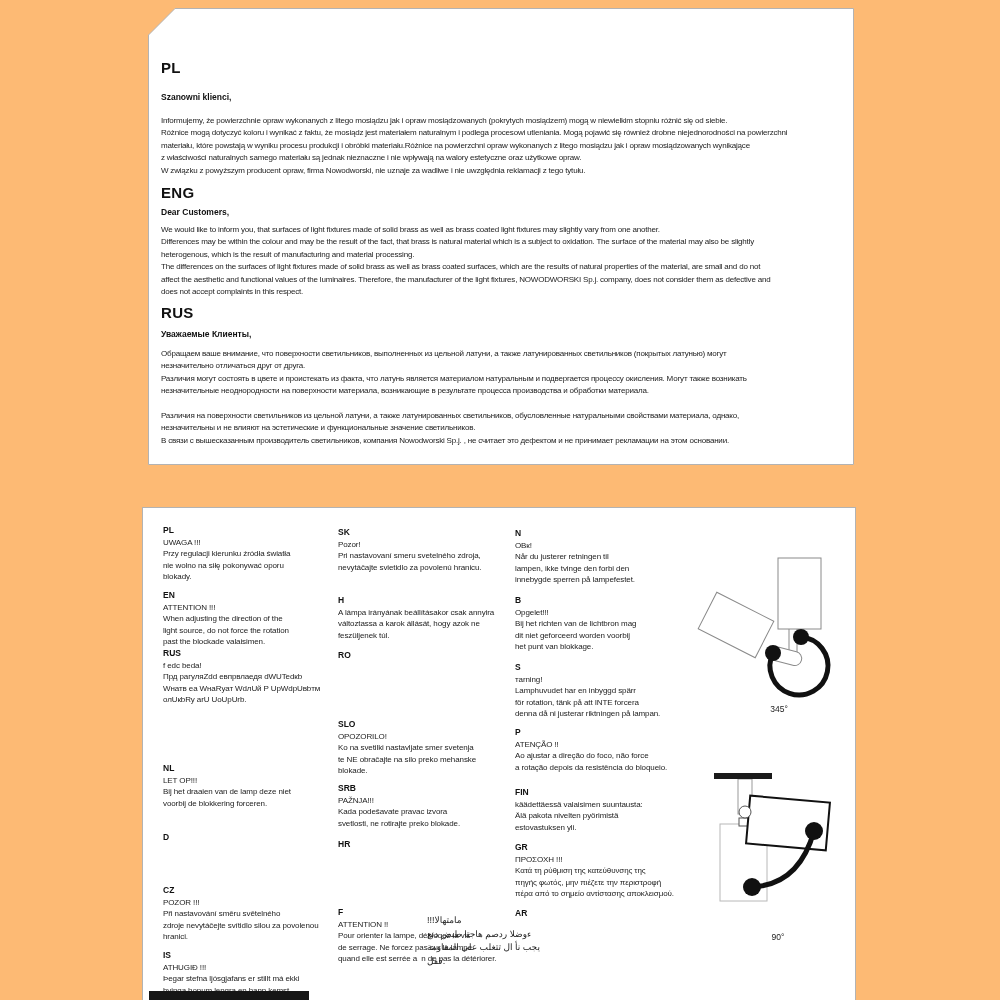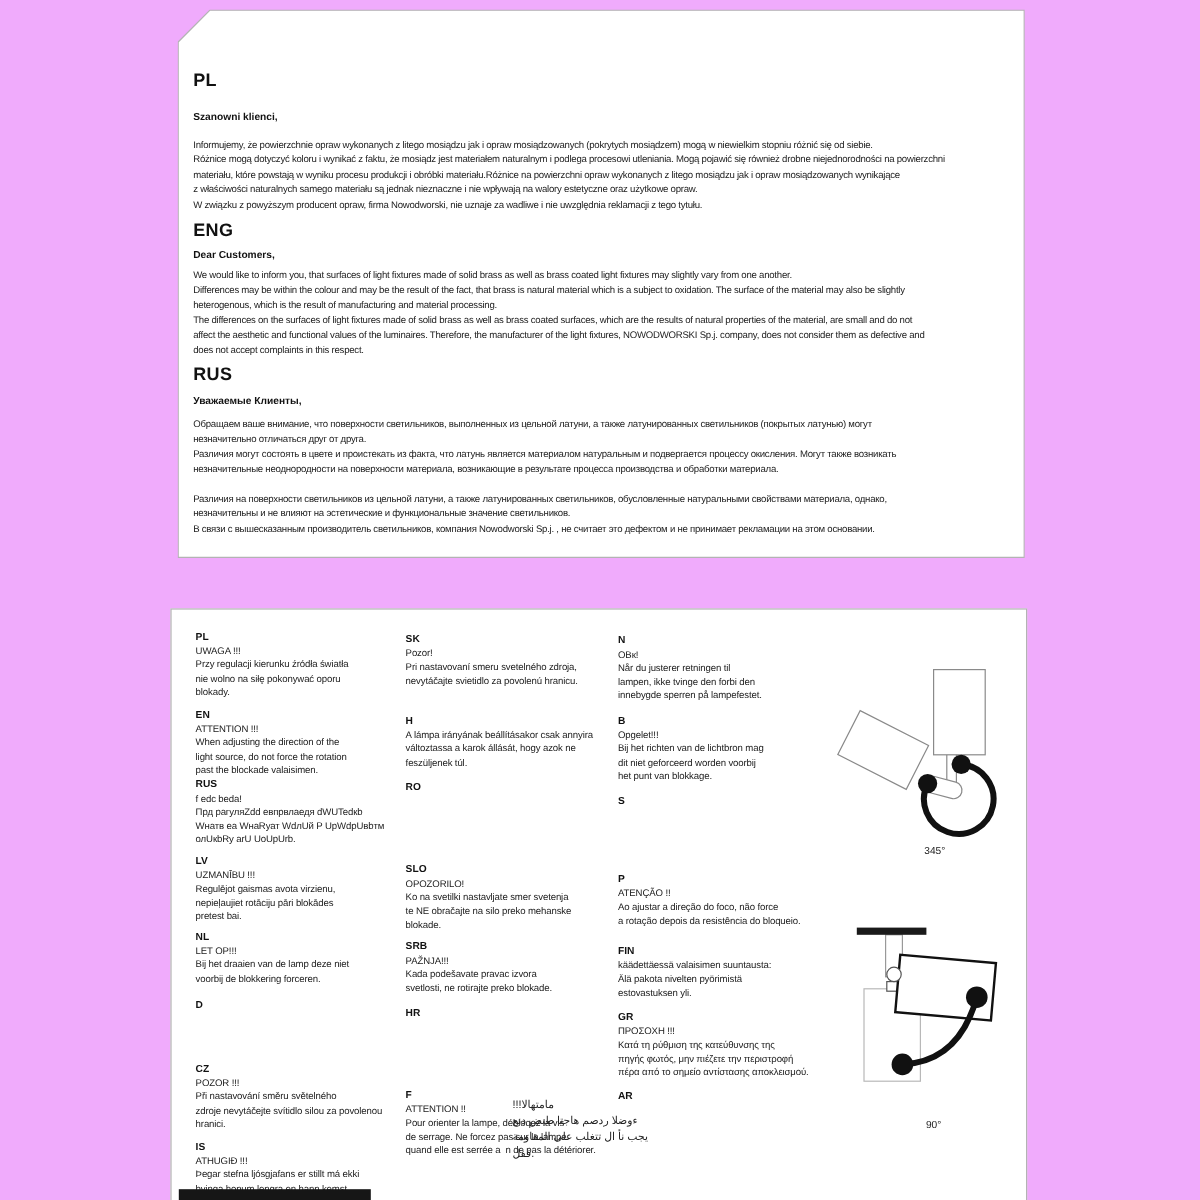--- a/index.html
+++ b/index.html
@@ -1,18 +1,18 @@
 <!DOCTYPE html>
 <html><head>
 <meta charset="utf-8">
 <style>
   html,body { margin:0; padding:0; background:#fff; }
   .canvas {
     position:relative; width:1000px; height:1000px; overflow:hidden;
-    background:#f0abfc; font-family:"Liberation Sans", sans-serif; color:#1c1c1c;
+    background:#fdba74; font-family:"Liberation Sans", sans-serif; color:#1c1c1c;
   }
   .page { position:absolute; background:#fff; }
   #page1 { left:148px; top:8px; width:706px; height:457px; background:transparent; }
   #page1 svg.outline { position:absolute; left:0; top:0; }
   #page2 { left:142px; top:507px; width:714px; height:494px; border:1px solid #b3b3b3; box-sizing:border-box; }
 
   
   .p1code { position:absolute; left:13px; font-size:15px; font-weight:bold; letter-spacing:.3px; color:#111; }
   .p1greet { position:absolute; left:13px; font-size:8.5px; font-weight:bold; color:#111;text-align:center; }
   .p1body { position:absolute; left:13px; font-size:8px; line-height:12.4px; letter-spacing:-.2px;
@@ -82,28 +82,21 @@
 light source, do not force the rotation
 past the blockade valaisimen.</div>
     </div>
     <div class="wsec" style="left:20px;top:140px">
       <div class="wcode">RUS</div>
       <div class="wbody">f edc beda!
 Прд рагуляZdd евпрвлаедя dWUTedкb
 Wнатв еа WнаRуат WdлUй P UpWdpUвbтм
 олUкbRy аrU UoUpUrb.</div>
     </div>
-    <div class="wsec" style="left:20px;top:204px">
-      <div class="wcode">LV</div>
-      <div class="wbody">UZMANĪBU !!!
-Regulējot gaismas avota virzienu,
-nepieļaujiet rotāciju pāri blokādes
-pretest bai.</div>
-    </div>
-    <div class="wsec" style="left:20px;top:267px">
+    <div class="wsec" style="left:20px;top:255px">
       <div class="wcode">NL</div>
       <div class="wbody">LET OP!!!
 Bij het draaien van de lamp deze niet
 voorbij de blokkering forceren.</div>
     </div>
     <div class="wsec" style="left:20px;top:324px">
       <div class="wcode">D</div>
     </div>
     <div class="wsec" style="left:20px;top:377px">
       <div class="wcode">CZ</div>
@@ -167,20 +160,24 @@
     </div>
     <div class="wsec" style="left:372px;top:87px">
       <div class="wcode">B</div>
       <div class="wbody">Opgelet!!!
 Bij het richten van de lichtbron mag
 dit niet geforceerd worden voorbij
 het punt van blokkage.</div>
     </div>
     <div class="wsec" style="left:372px;top:154px">
       <div class="wcode">S</div>
+      <div class="wbody">тarning!
+Lamphuvudet har en inbyggd spärr
+för rotation, tänk på att INTE forcera
+denna då ni justerar riktningen på lampan.</div>
     </div>
     <div class="wsec" style="left:372px;top:219px">
       <div class="wcode">P</div>
       <div class="wbody">ATENÇÃO !!
 Ao ajustar a direção do foco, não force
 a rotação depois da resistência do bloqueio.</div>
     </div>
     <div class="wsec" style="left:372px;top:279px">
       <div class="wcode">FIN</div>
       <div class="wbody">käädettäessä valaisimen suuntausta:

